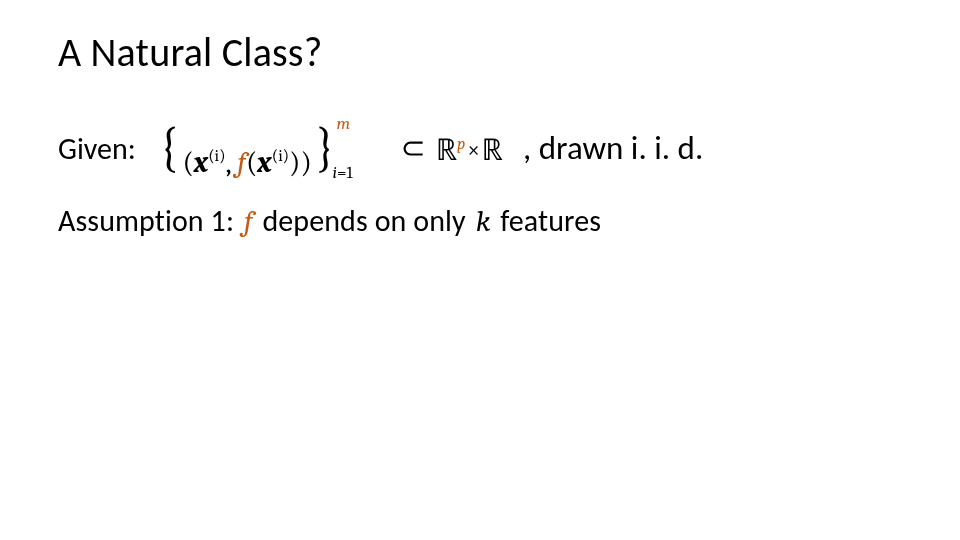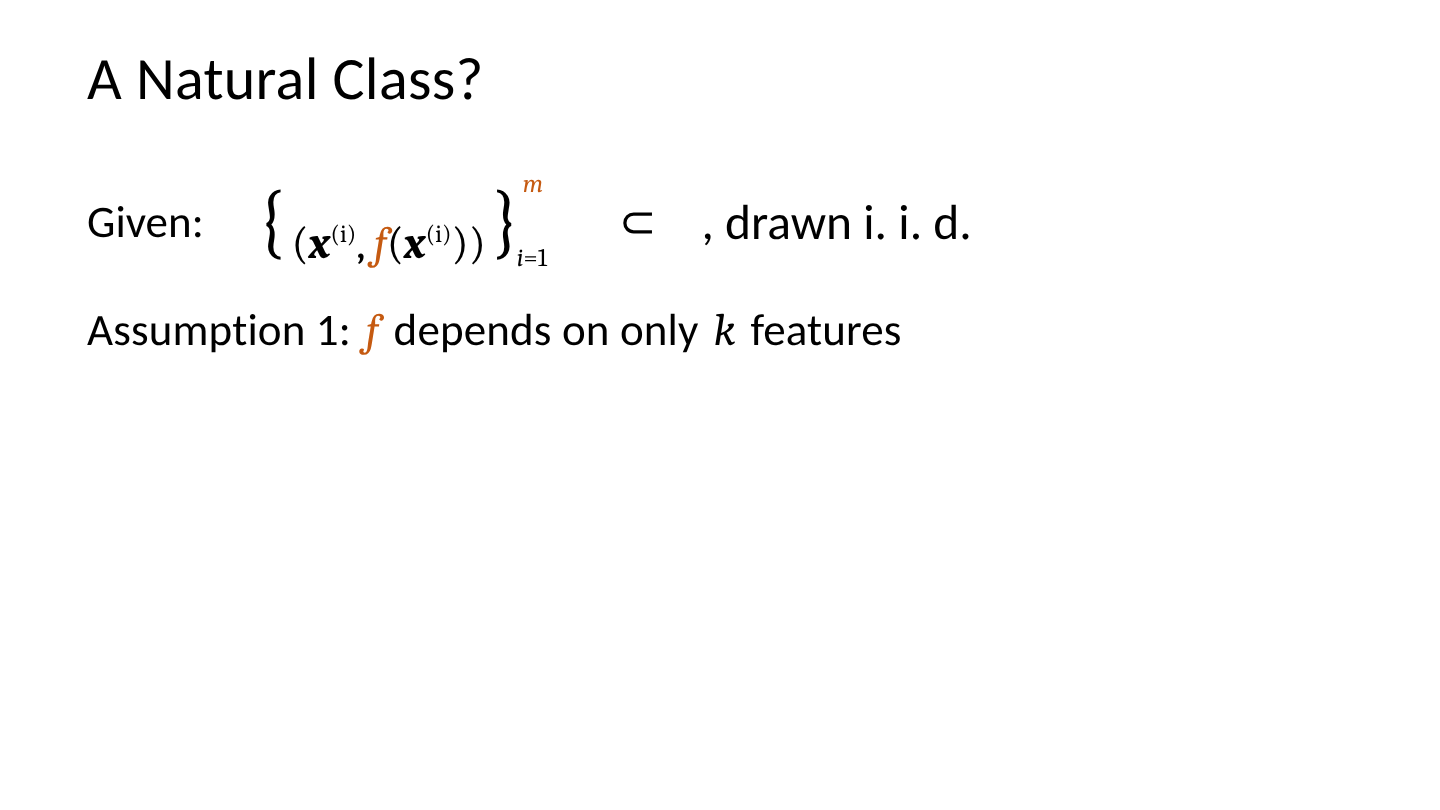--- a/index.html
+++ b/index.html
@@ -29,21 +29,21 @@
   .given-line {
     position: absolute;
     left: 58px;
     top: 120px;
     font-size: 30px;
     display: flex;
     align-items: center;
     white-space: nowrap;
   }
   .given-label {
-    margin-right: 36px;
+    margin-right: 24px;
   }
   .math {
     font-family: "Cambria Math", Cambria, "Times New Roman", serif;
     font-style: italic;
   }
   .upright {
     font-style: normal;
   }
   .accent { color: #C55A11; }  
 
@@ -148,20 +148,23 @@
       </span>
       <span class="brace">}</span>
       <span class="limits">
         <span class="top accent">m</span>
         <span class="bot"><span>i</span><span class="upright">=1</span></span>
       </span>
     </span>
 
     <span class="math subset">⊂</span>
 
+    <span class="math">
+      <span class="bb">ℝ</span><span class="rp-sup accent">p</span><span class="times">×</span><span class="bb">ℝ</span>
+    </span>
 
     <span class="trail">, drawn i. i. d.</span>
   </div>
 
   <div class="assumption">
     <span>Assumption 1: </span><span class="math accent">f</span><span> depends on only </span><span class="math">k</span><span> features</span>
   </div>
 
 </div>
 

